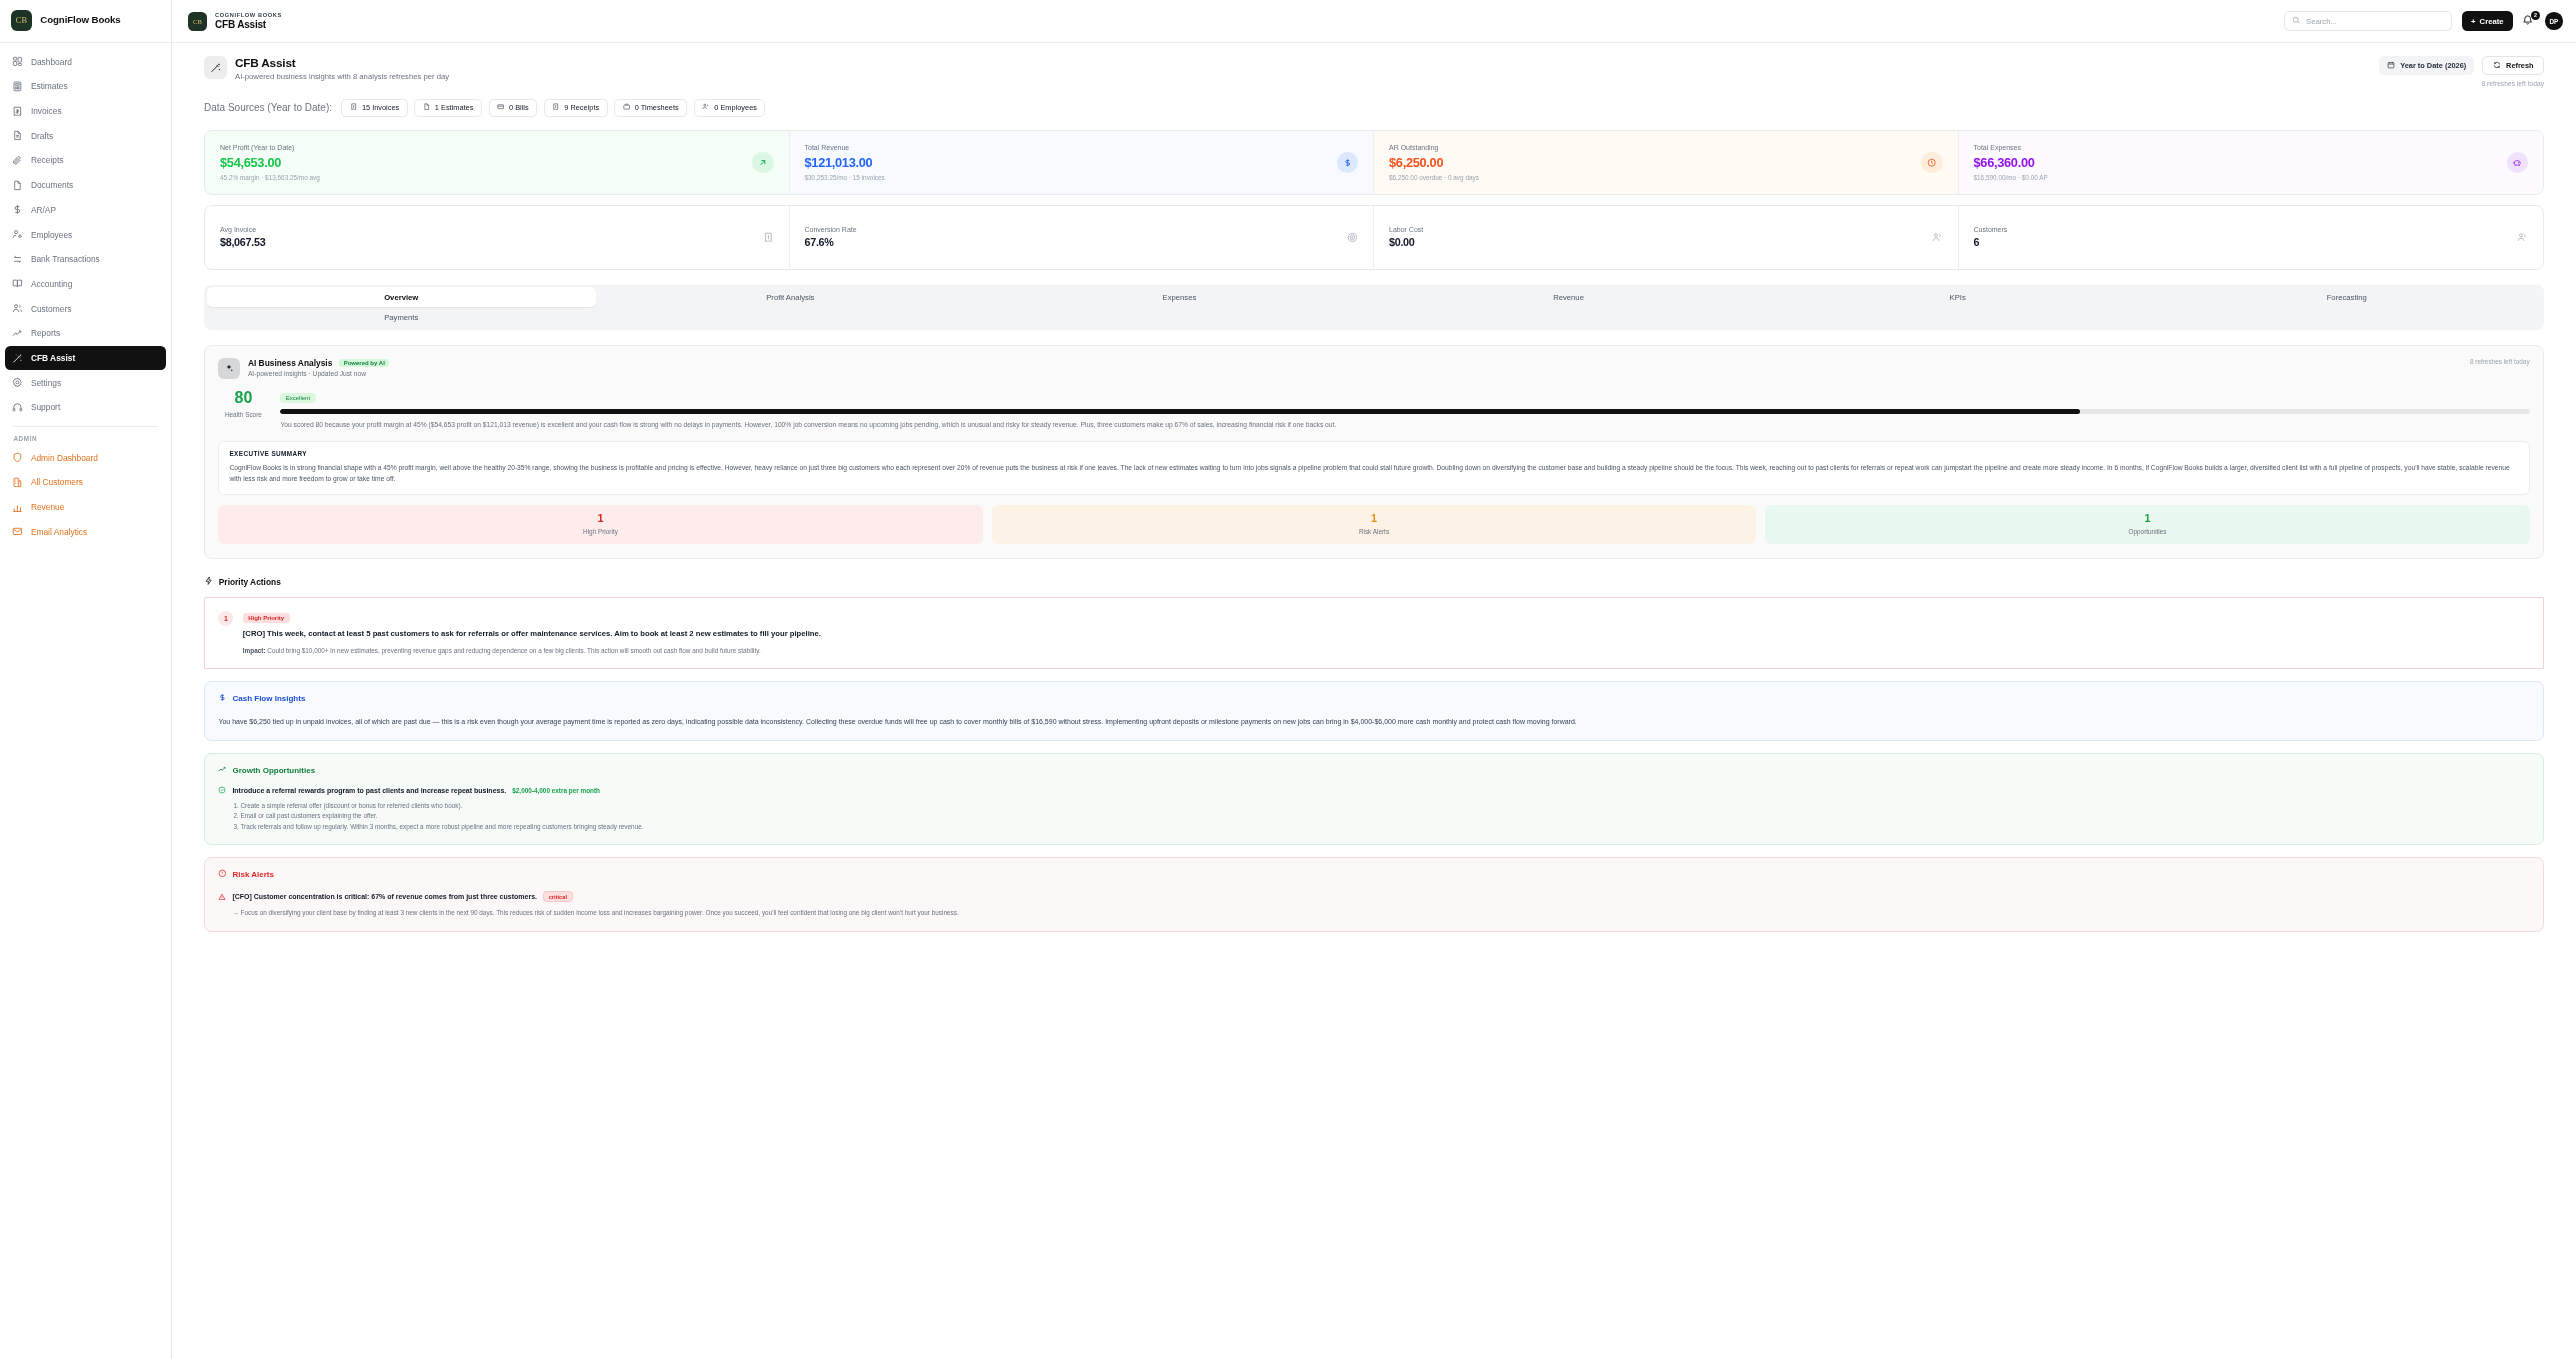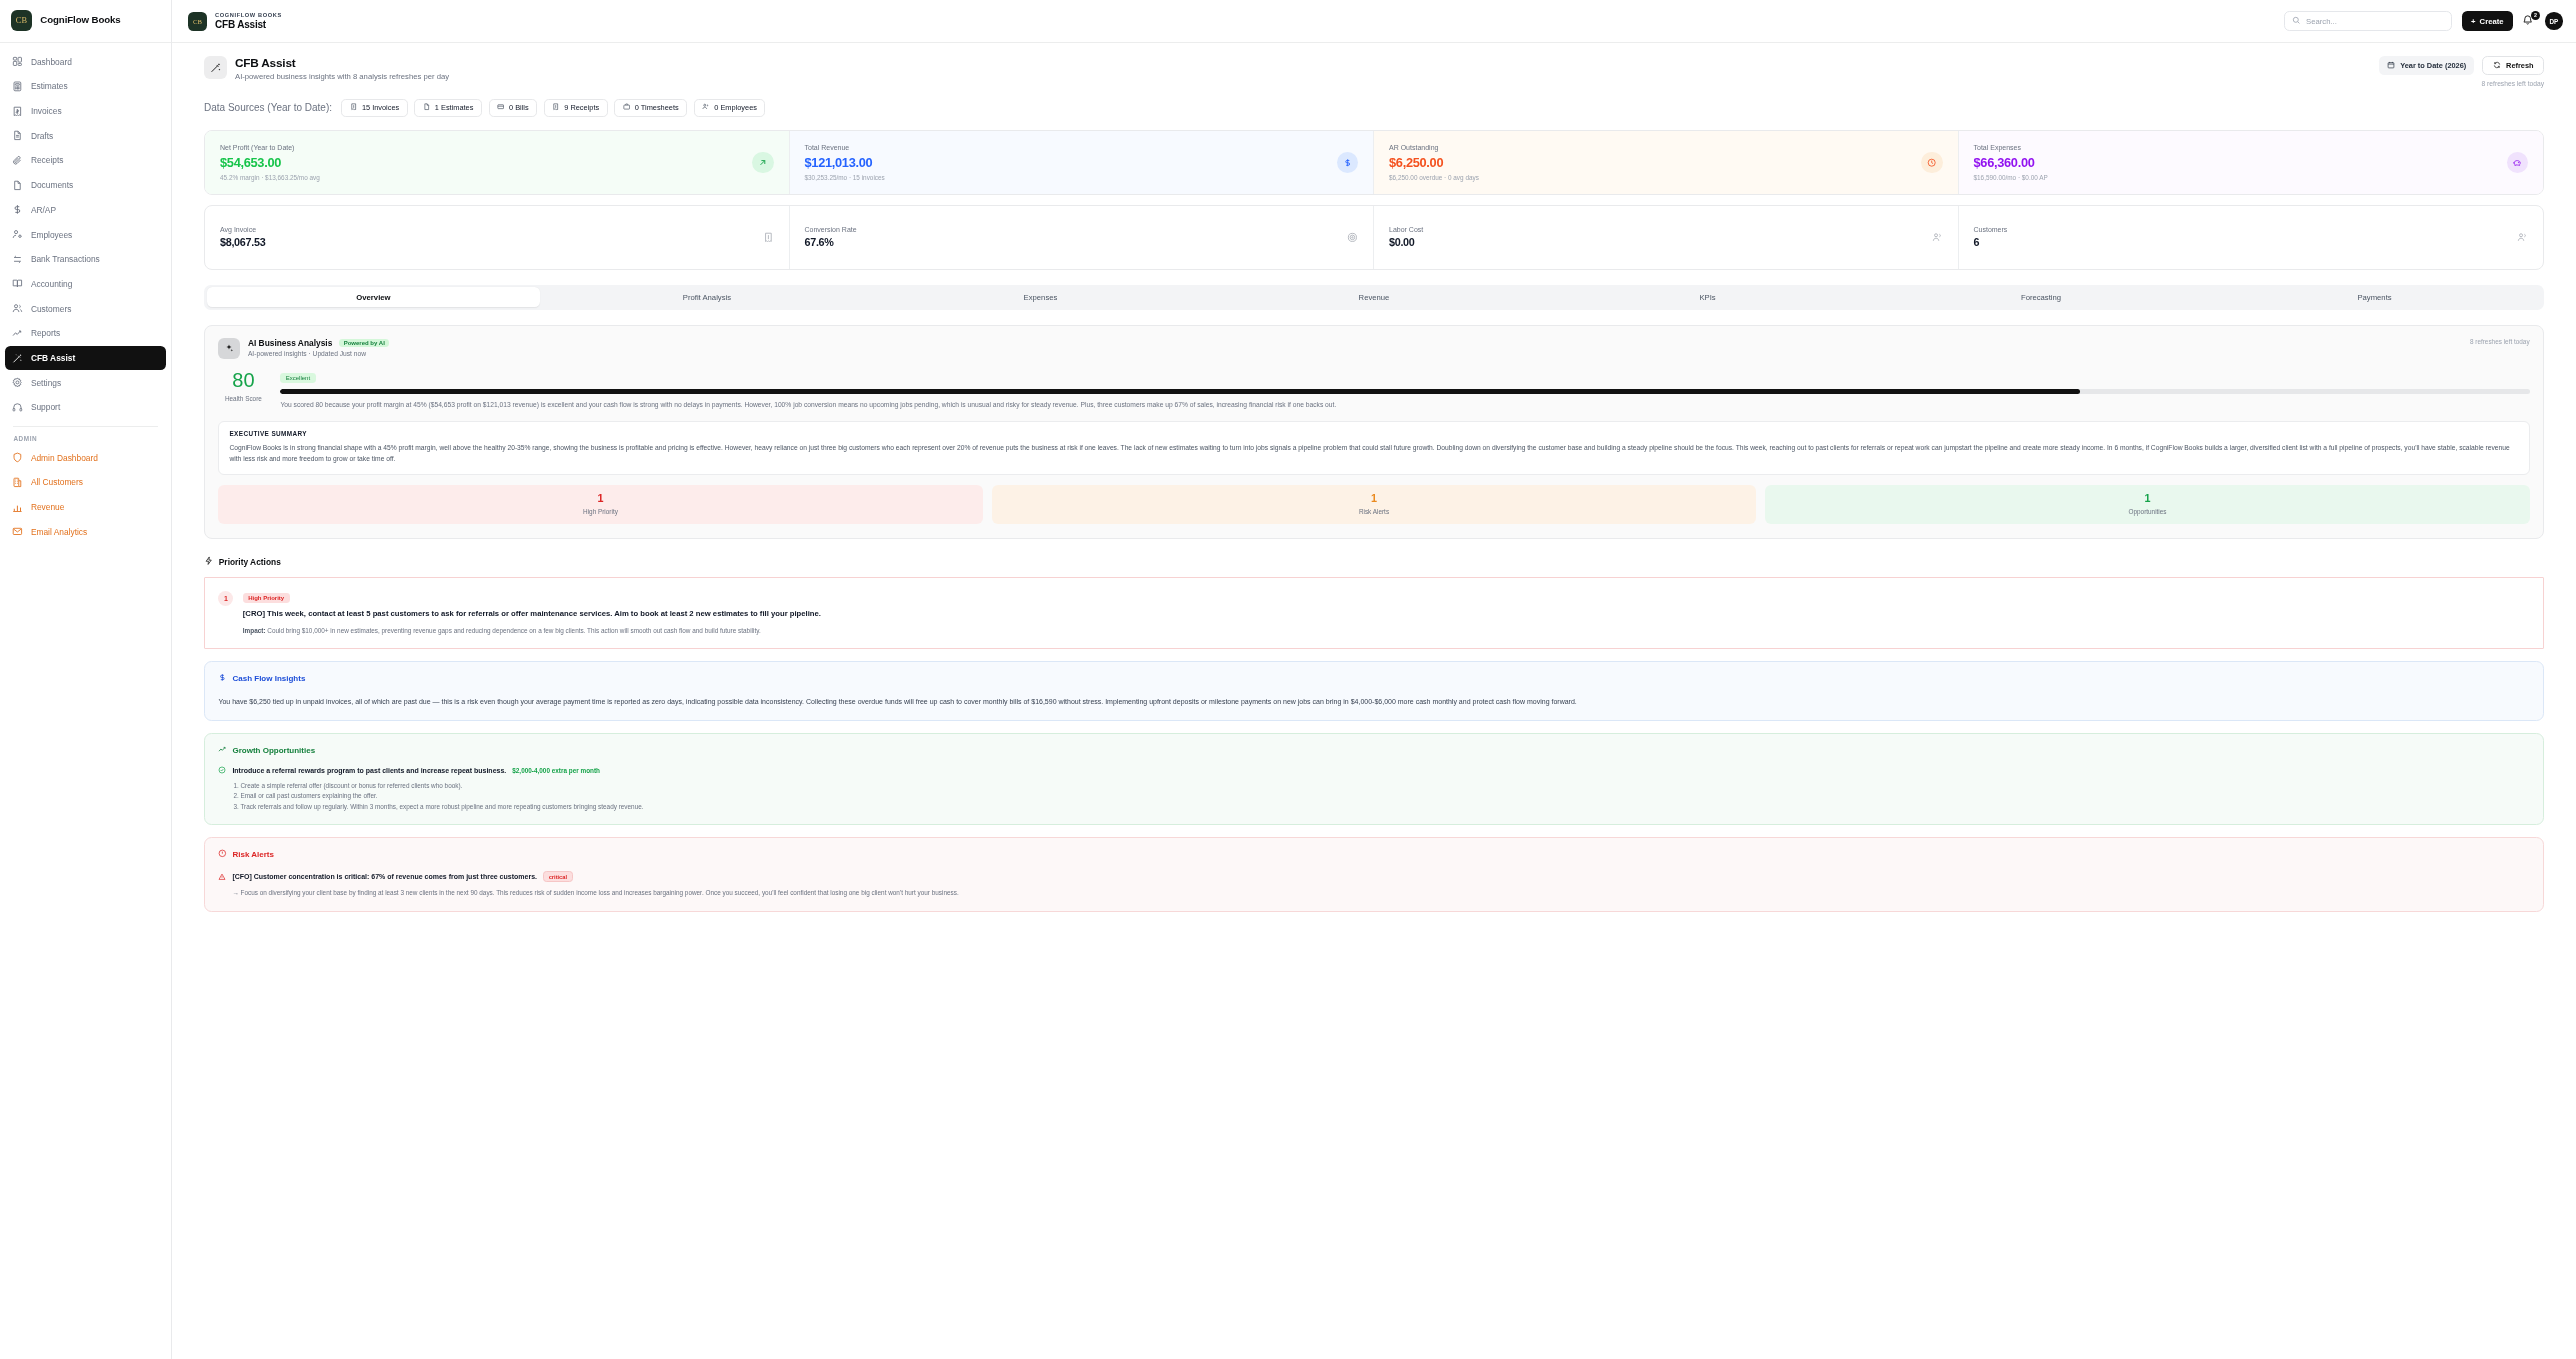--- a/index.html
+++ b/index.html
@@ -168,21 +168,21 @@
     display: flex; align-items: center; justify-content: center; flex: 0 0 21.5px;
   }
   .kpi-badge svg { width: 9.4px; height: 9.4px; }
   .kpi-plain-ico { width: 10.8px; height: 10.8px; opacity: .55; }
   .kpi-plain-ico svg { width: 10.8px; height: 10.8px; }
 
   
   .tabs {
     margin: 15px 32px 0 32px;
     background: #f3f4f6; border-radius: 6.7px; padding: 2.7px;
-    display: grid; grid-template-columns: repeat(7, 1fr);
+    display: grid; grid-template-columns: repeat(6, 1fr);
   }
   .tab {
     height: 20px; display: flex; align-items: center; justify-content: center;
     font-size: 7.7px; color: #4b5563; border-radius: 5.4px; cursor: pointer;
   }
   .tab.active { background: #fff; color: #0b0d10; font-weight: 600; box-shadow: 0 0.7px 1.3px rgba(0,0,0,.07); }
 
   
   .ai-card {
     margin: 15px 32px 0 32px;
@@ -200,21 +200,21 @@
   .ai-title { font-size: 8.4px; font-weight: 700; color: #0b0d10; }
   .pill-ai {
     background: #d4f7d9; color: #15803d; font-size: 6px; font-weight: 600;
     padding: 1.3px 4.7px; border-radius: 3.4px;
   }
   .ai-sub { font-size: 6.7px; color: #6b7280; margin-top: 2px; }
   .ai-refresh-note { font-size: 6.4px; color: #9ca3af; }
 
   .score-row { display: flex; gap: 12px; margin-top: 9.4px; align-items: flex-start; }
   .score-col { width: 50px; flex: 0 0 50px; text-align: center; padding-top: 1.3px; }
-  .score-num { font-size: 20px; font-weight: 400; color: #16a34a; line-height: 1; }
+  .score-num { font-size: 16px; font-weight: 700; color: #16a34a; line-height: 1; }
   .score-cap { font-size: 6.4px; color: #6b7280; margin-top: 4.7px; }
   .score-right { flex: 1; padding-top: 1.3px; }
   .pill-excellent {
     display: inline-block; background: #d9f8de; color: #15803d;
     font-size: 6px; padding: 1.7px 5.4px; border-radius: 3.4px; font-weight: 500;
   }
   .score-bar {
     margin-top: 6px; height: 5.4px; border-radius: 3.4px; background: #e6e7e9; overflow: hidden;
   }
   .score-bar-fill { height: 100%; background: #111111; border-radius: 3.4px; }

